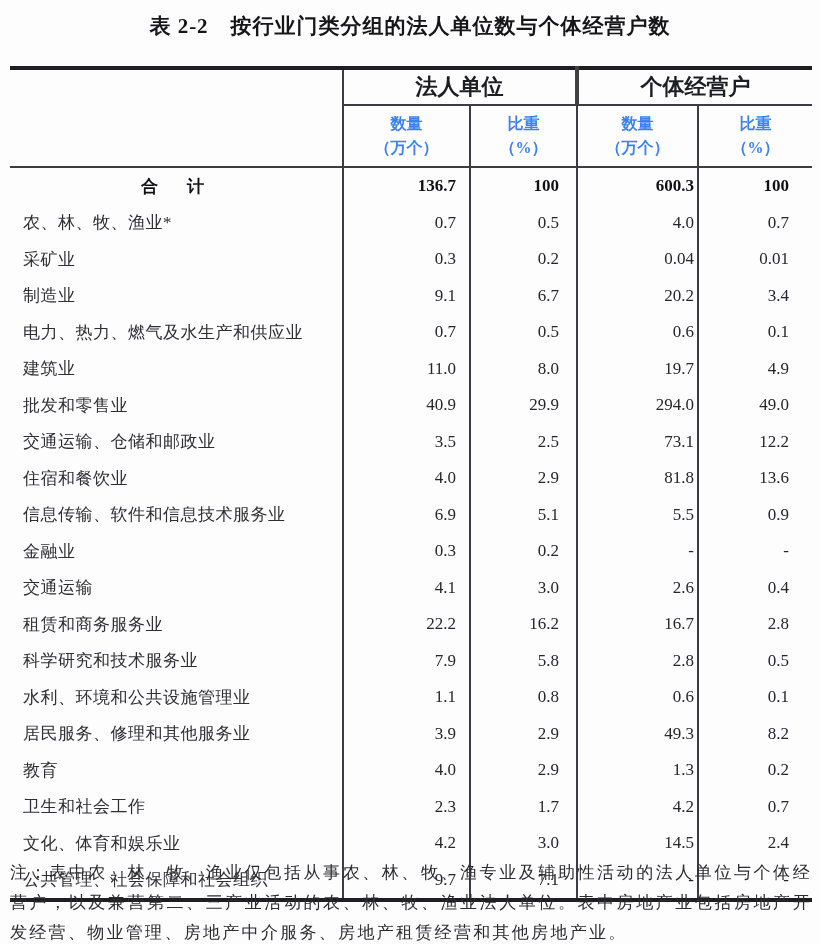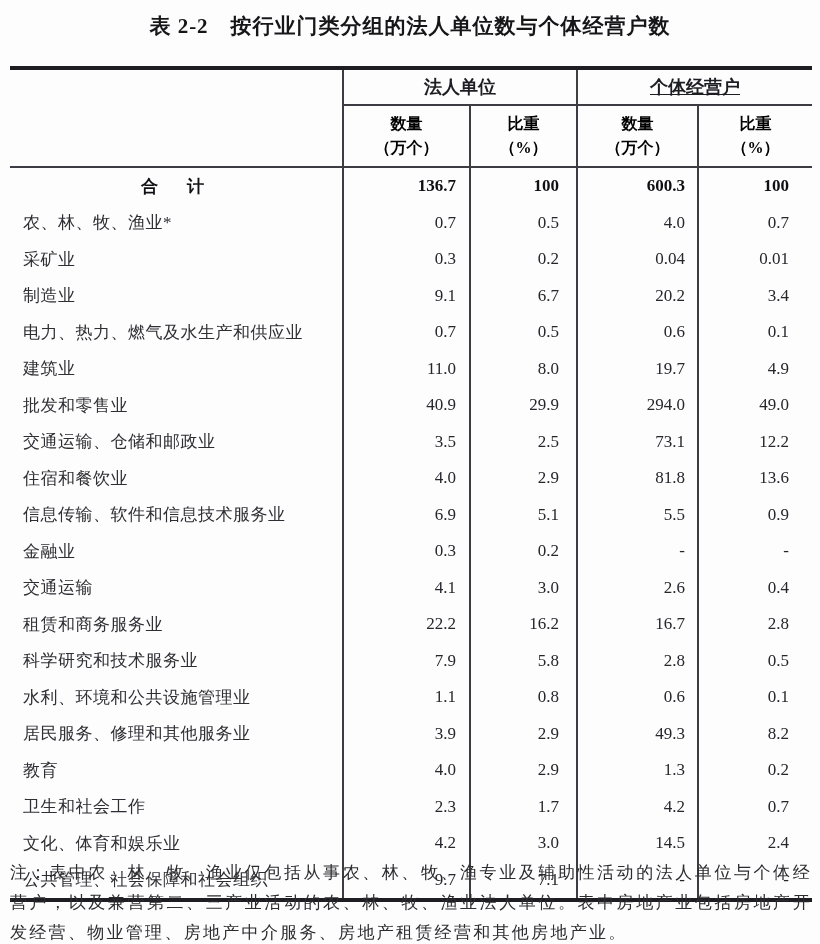--- a/index.html
+++ b/index.html
@@ -42,36 +42,36 @@
   col.c5 { width: 114px; }
 
   th, td {
     margin: 0;
     font-weight: normal;
     vertical-align: middle;
     overflow: hidden;
     white-space: nowrap;
   }
   
-  tr.group-row th { height: 32px; font-size: 18px; font-weight: bold; color: #1d1d24; text-align: center; }
-  tr.sub-row th { height: 58px; font-size: 16px; font-weight: bold; color: #000000; text-align: center; line-height: 24px; border-radius: 25px; }
+  tr.group-row th { height: 32px; font-size: 22px; font-weight: bold; color: #1d1d24; text-align: center; }
+  tr.sub-row th { height: 58px; font-size: 16px; font-weight: bold; color: #3b82f6; text-align: center; line-height: 24px; border-radius: 25px; }
   th.corner { border-right: 2px solid #3c3c42; border-bottom: 2px solid #3c3c42; }
   th.group { border-bottom: 2px solid #3c3c42; }
-  th.group.right { border-left: 2px solid #404040; text-decoration: underline; }
+  th.group.right { border-left: 4px solid #404040; }
   tr.sub-row th { border-bottom: 2px solid #3c3c42; }
   tr.sub-row th.vline { border-left: 2px solid #3c3c42; }
   .sub-line { display: block; }
 
   
   tbody td { height: 34.5px; font-size: 17px; }
   td.c-label { text-align: left; padding-left: 13px; color: #2e2e34; letter-spacing: 0.5px; }
   td.c-num { text-align: right; color: #26262c; border-left: 2px solid #3c3c42; font-family: "Liberation Serif", "DejaVu Serif", serif; }
   td.p2 { padding-right: 13px; }
   td.p3 { padding-right: 17px; }
-  td.p4 { padding-right: 12px; }
+  td.p4 { padding-right: 3px; }
   td.p5 { padding-right: 23px; }
   tr.total-row td { font-weight: bold; color: #101014; }
   td.center { text-align: center; padding-left: 0; letter-spacing: 6px; }
 
   .note {
     position: absolute;
     left: 10px;
     top: 858px;
     width: 802px;
     font-size: 17px;

